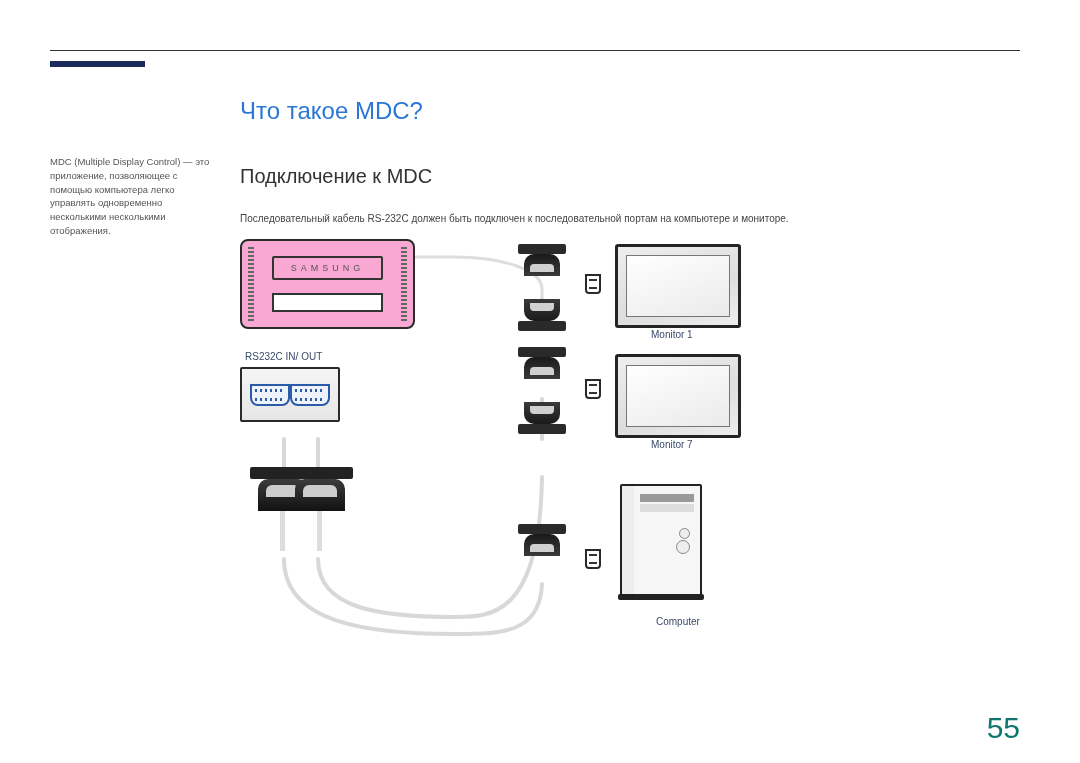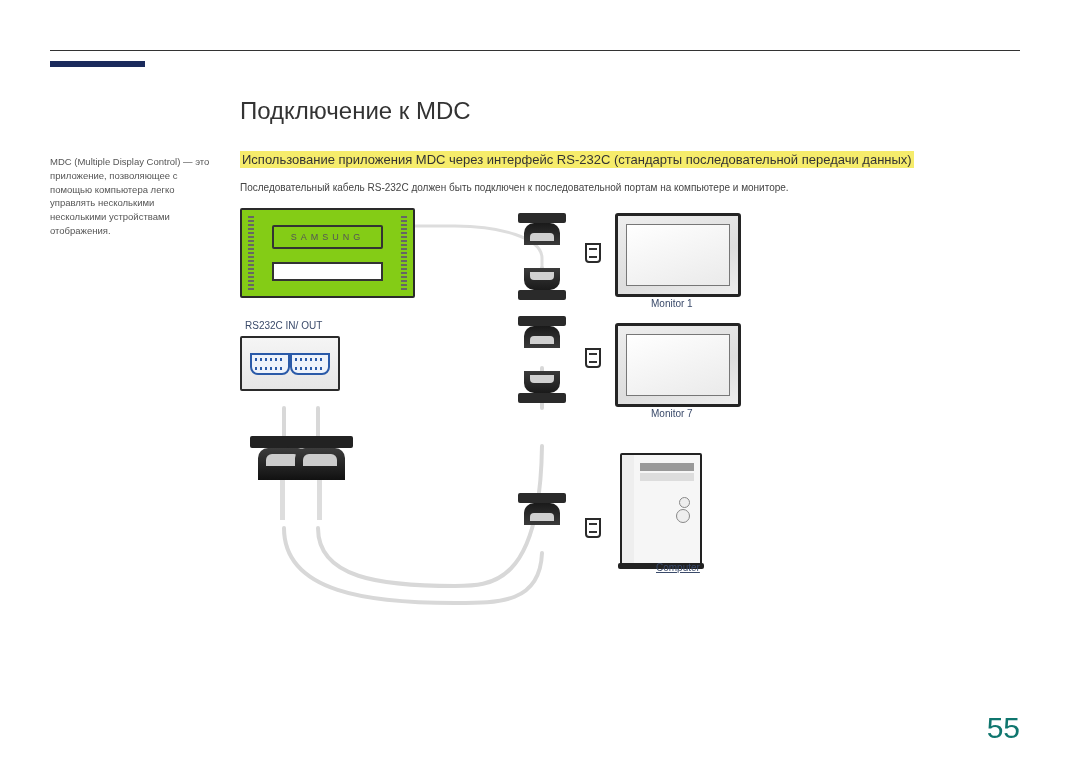--- a/index.html
+++ b/index.html
@@ -44,21 +44,21 @@
   .main {
     flex: 1;
   }
   .h1 {
     font-size: 24px;
     color: #2a77d6;
     font-weight: 400;
     margin: 0 0 40px 0;
   }
   .h2 {
-    font-size: 24px;
+    font-size: 20px;
     color: #333;
     font-weight: 400;
     margin: 0 0 25px 0;
   }
   .highlight {
     background: #f6ec6b;
     display: inline;
     padding: 1px 2px;
   }
   .highlight-line {
@@ -76,22 +76,22 @@
     position: relative;
     width: 560px;
     height: 430px;
   }
   
   .device-panel {
     position: absolute;
     left: 0; top: 0;
     width: 175px; height: 90px;
     border: 2px solid #2a2a2a;
-    border-radius: 2px;
-    background: #84cc16;
+    border-radius: 8px;
+    background: #f9a8d4;
     box-sizing: border-box;
   }
   .device-panel::before, .device-panel::after {
     content: ""; position: absolute; top: 6px; width: 6px; bottom: 6px;
     background: repeating-linear-gradient(180deg,#666 0 2px, transparent 2px 4px);
   }
   .device-panel::before { left: 6px; }
   .device-panel::after { right: 6px; }
   .device-logo {
     position: absolute; left: 30px; top: 15px; right: 30px; height: 20px;
@@ -220,28 +220,26 @@
   }
 </style>
 </head>
 <body>
 
 <div class="page">
   <div class="top-rule"></div>
   <div class="top-accent"></div>
 
   <div class="content-wrap">
-    <div class="sidebar">MDC (Multiple Display Control) — это приложение, позволяющее с помощью компьютера легко управлять несколькими несколькими устройствами отображения.</div>
+    <div class="sidebar">MDC (Multiple Display Control) — это приложение, позволяющее с помощью компьютера легко управлять одновременно несколькими несколькими отображения.</div>
 
     <div class="main">
+      <h1 class="h1">Что такое MDC?</h1>
       <h2 class="h2">Подключение к MDC</h2>
 
-      <div class="highlight-line">
-        <span class="highlight">Использование приложения MDC через интерфейс RS-232C (стандарты последовательной передачи данных)</span>
-      </div>
       <div class="body-text">Последовательный кабель RS-232C должен быть подключен к последовательной портам на компьютере и мониторе.</div>
 
       <div class="diagram">
 
         <svg class="cables" viewBox="0 0 560 430">
           <g stroke="#d8d8d8" stroke-width="4" fill="none" stroke-linecap="round">
 
             <path d="M44 245 L44 200"></path>
             <path d="M78 245 L78 200"></path>
 
@@ -305,19 +303,19 @@
         <div class="monitor" style="left:375px; top:115px;">
             <div class="screen"></div>
           </div>
         <div class="mlabel" style="left:375px; top:200px;">Monitor 7</div>
 
         <div class="tower" style="left:380px; top:245px;">
           <div class="btn1"></div>
             <div class="btn2"></div>
             <div class="foot"></div>
         </div>
-        <div class="mlabel" style="left:380px; top:354px;text-decoration:underline;">Computer</div>
+        <div class="mlabel" style="left:380px; top:377px;">Computer</div>
       </div>
     </div>
   </div>
 
   <div class="page-num">55</div>
 </div>
 
 </body></html>

